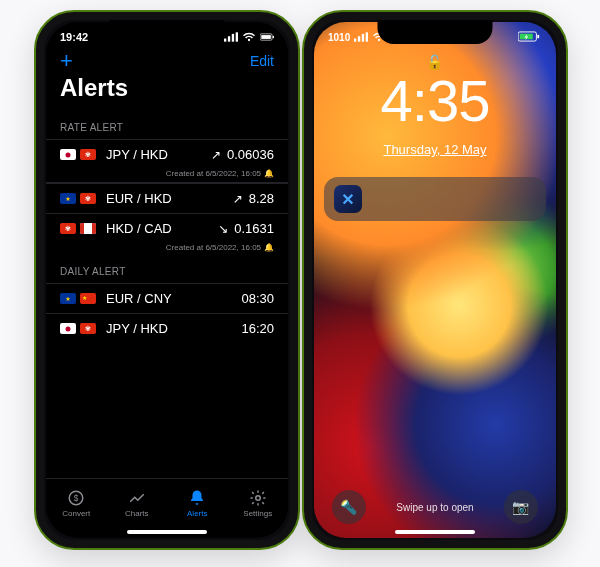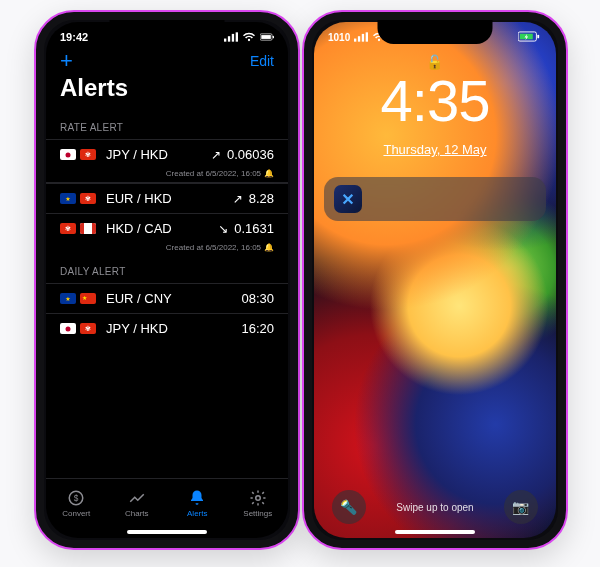--- a/index.html
+++ b/index.html
@@ -7,21 +7,21 @@
       width: 600px; height: 567px;
       background: #f8f8fa;
       position: relative;
       overflow: hidden;
     }
     .phone {
       position: absolute;
       width: 266px; height: 540px;
       border-radius: 40px;
       background: #0b0b0f;
-      border: 2px solid #d946ef;
+      border: 2px solid #4d7c0f;
       box-shadow: 0 10px 30px rgba(0,0,0,.15), inset 0 0 0 8px #111114;
       overflow: hidden;
     }
     .phone .screen {
       position: absolute;
       top: 10px; left: 10px; right: 10px; bottom: 10px;
       border-radius: 32px;
       overflow: hidden;
     }
     .notch {

